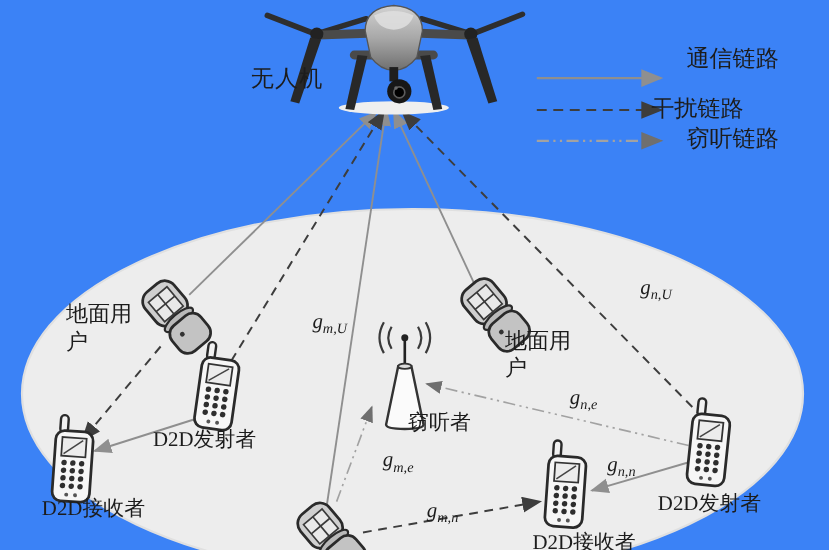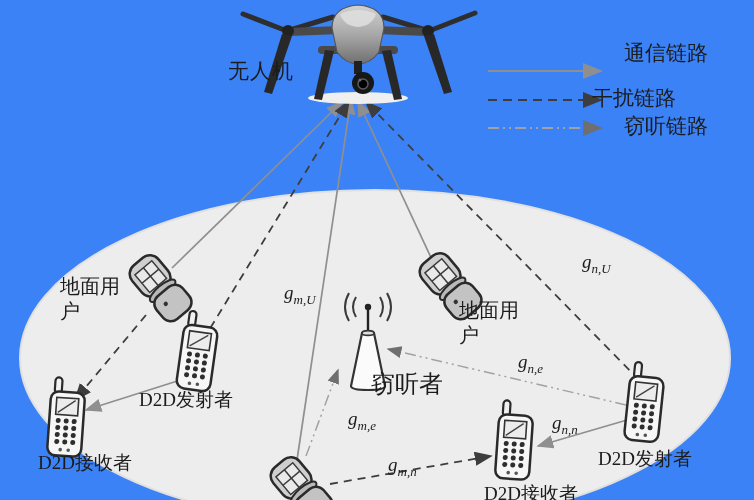--- a/index.html
+++ b/index.html
@@ -180,21 +180,21 @@
 
   <div class="lbl uav" style="left:228px; top:59px;">无人机</div>
 
   <div class="lbl legend" style="left:624px; top:41px;">通信链路</div>
   <div class="lbl legend" style="left:592px; top:86px;">干扰链路</div>
   <div class="lbl legend" style="left:624px; top:114px;">窃听链路</div>
 
   <div class="lbl wrap" style="left:60px; top:274px; width:78px;">地面用户</div>
   <div class="lbl" style="left:139px; top:387px; font-size:19px;">D2D发射者</div>
   <div class="lbl" style="left:38px; top:450px; font-size:19px;">D2D接收者</div>
-  <div class="lbl" style="left:371px; top:372px; font-size:24px;">窃听者</div>
+  <div class="lbl" style="left:371px; top:372px; font-size:19px;">窃听者</div>
   <div class="lbl wrap" style="left:459px; top:298px; width:78px;">地面用户</div>
   <div class="lbl" style="left:598px; top:446px; font-size:19px;">D2D发射者</div>
   <div class="lbl" style="left:484px; top:481px; font-size:19px;">D2D接收者</div>
 
   <div class="glbl" style="left:284px; top:283px;"><span>g</span><sub>m,U</sub></div>
   <div class="glbl" style="left:536px; top:252px;margin-left:46px;"><span>g</span><sub>n,U</sub></div>
   <div class="glbl" style="left:348px; top:409px;"><span>g</span><sub>m,e</sub></div>
   <div class="glbl" style="left:518px; top:352px;"><span>g</span><sub>n,e</sub></div>
   <div class="glbl" style="left:388px; top:455px;"><span>g</span><sub>m,n</sub></div>
   <div class="glbl" style="left:552px; top:413px;"><span>g</span><sub>n,n</sub></div>

